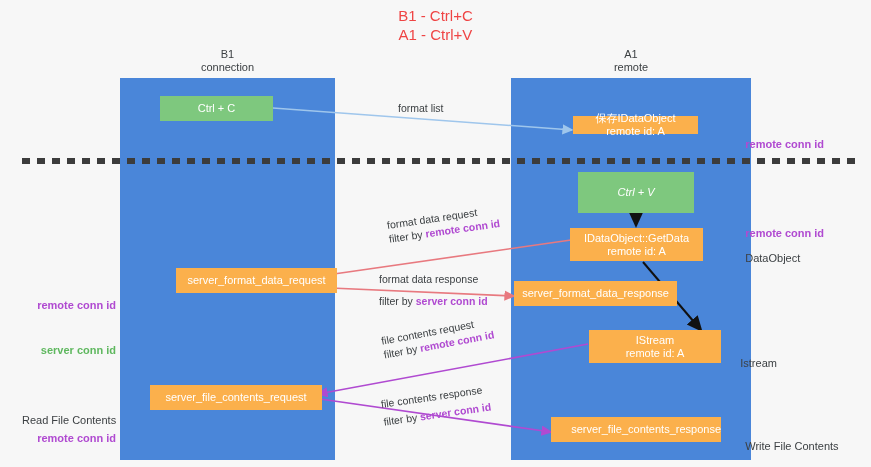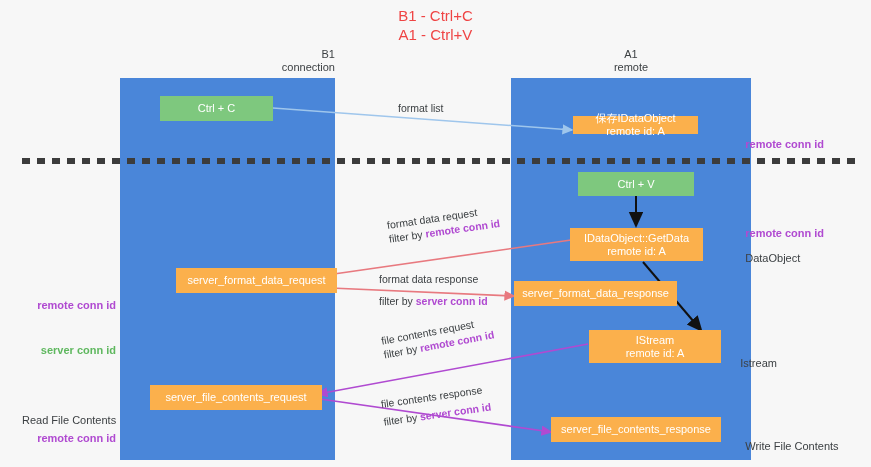--- a/index.html
+++ b/index.html
@@ -50,21 +50,21 @@
   .elabel b{font-weight:bold;color:#b04ad1;}
 </style>
 </head>
 <body>
 
 <div id="stage">
 
   <div class="title">B1 - Ctrl+C
 A1 - Ctrl+V</div>
 
-  <div class="col-head" style="left:120px;top:48px;width:215px;text-align:right;">B1
+  <div class="col-head" style="left:120px;top:48px;width:215px;">B1
 connection</div>
   <div class="col-head" style="left:511px;top:48px;width:240px;">A1
 remote</div>
 
   <div class="lane" style="left:120px;top:78px;width:215px;height:382px;"></div>
   <div class="lane" style="left:511px;top:78px;width:240px;height:382px;"></div>
 
   <svg class="svg-layer" viewBox="0 0 871 467">
     <defs>
       <marker id="ah-blue" markerWidth="7" markerHeight="7" refX="6" refY="3.2" orient="auto">
@@ -100,21 +100,21 @@
 
   <div class="node green" style="left:160px;top:96px;width:113px;height:25px;">
     <span>Ctrl + C</span>
   </div>
 
   <div class="node orange" style="left:573px;top:116px;width:125px;height:18px;">
     <span>保存IDataObject</span>
     <span>remote id: A</span>
   </div>
 
-  <div class="node green" style="left:578px;top:172px;width:116px;height:24px;">
+  <div class="node green" style="left:578px;top:172px;width:116px;height:41px;font-style:italic;">
     <span>Ctrl + V</span>
   </div>
 
   <div class="node orange" style="left:570px;top:228px;width:133px;height:33px;">
     <span>IDataObject::GetData</span>
     <span>remote id: A</span>
   </div>
 
   <div class="node orange" style="left:152px;top:268px;width:161px;height:25px;margin-left:24px;">
     <span>server_format_data_request</span>
@@ -126,21 +126,21 @@
 
   <div class="node orange" style="left:589px;top:330px;width:132px;height:33px;">
     <span>IStream</span>
     <span>remote id: A</span>
   </div>
 
   <div class="node orange" style="left:150px;top:385px;width:172px;height:25px;">
     <span>server_file_contents_request</span>
   </div>
 
-  <div class="node orange" style="left:551px;top:417px;width:170px;height:25px;">
+  <div class="node orange" style="left:551px;top:417px;width:170px;height:25px;align-items:flex-end;">
     <span>server_file_contents_response</span>
   </div>
 
   <div class="anno" style="left:733px;top:122px;">
     <span class="purple">remote conn id</span>
   </div>
 
   <div class="anno" style="left:733px;top:211px;">
     <span class="purple">remote conn id</span>
   </div>

